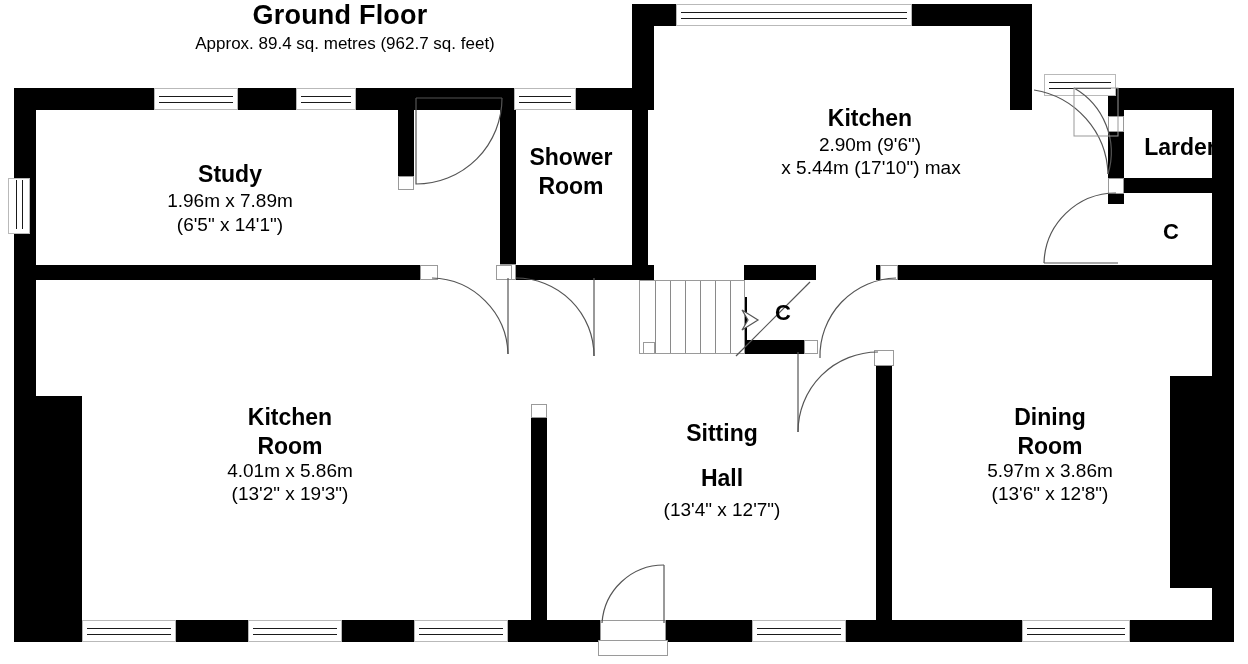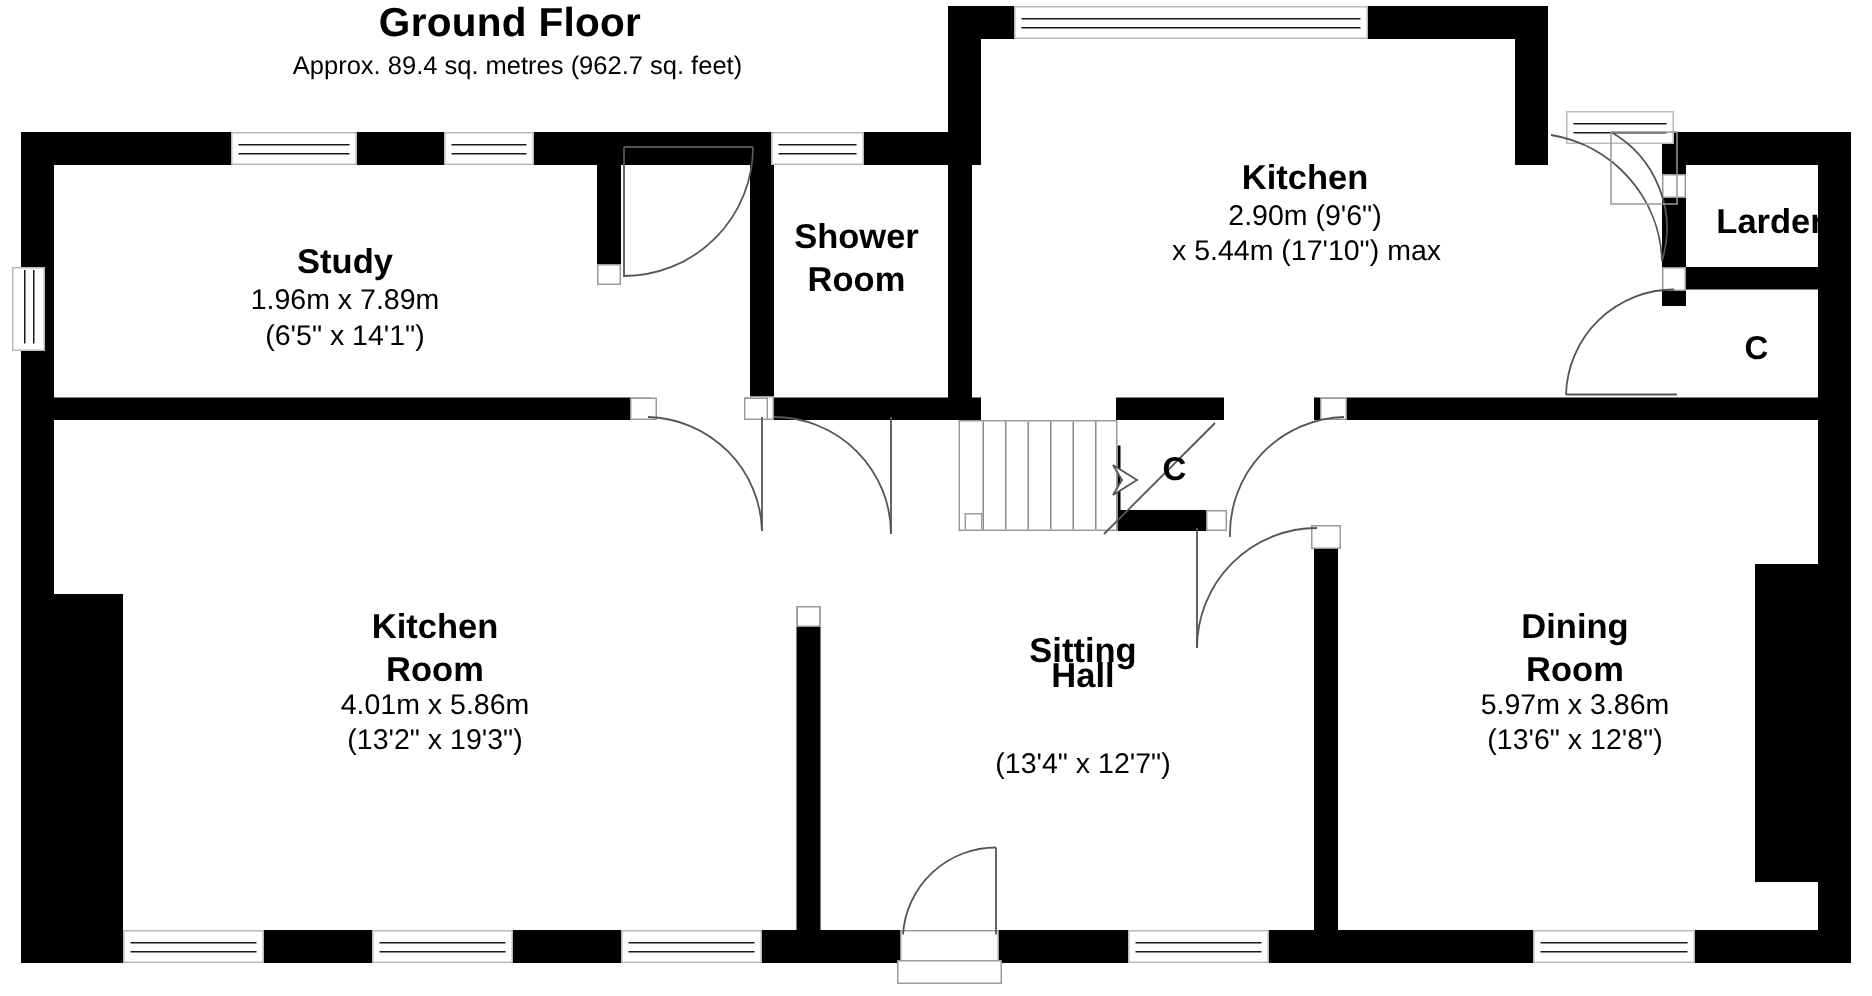--- a/index.html
+++ b/index.html
@@ -201,21 +201,21 @@
 
   <div class="cmark" style="left:1148px;top:219px;width:46px;">C</div>
   <div class="cmark" style="left:760px;top:300px;width:46px;">C</div>
 
   <div class="rname" style="left:190px;top:403px;width:200px;">Kitchen</div>
   <div class="rname" style="left:190px;top:432px;width:200px;">Room</div>
   <div class="rdim" style="left:180px;top:459px;width:220px;">4.01m x 5.86m</div>
   <div class="rdim" style="left:180px;top:482px;width:220px;">(13'2" x 19'3")</div>
 
   <div class="rname" style="left:627px;top:419px;width:190px;">Sitting</div>
-  <div class="rname" style="left:627px;top:436px;width:190px;">Hall</div>
+  <div class="rname" style="left:627px;top:464px;width:190px;">Hall</div>
   <div class="rdim" style="left:622px;top:498px;width:200px;">(13'4" x 12'7")</div>
 
   <div class="rname" style="left:950px;top:403px;width:200px;">Dining</div>
   <div class="rname" style="left:950px;top:432px;width:200px;">Room</div>
   <div class="rdim" style="left:950px;top:459px;width:200px;">5.97m x 3.86m</div>
   <div class="rdim" style="left:950px;top:482px;width:200px;">(13'6" x 12'8")</div>
 
 </div>
 
 </body></html>

